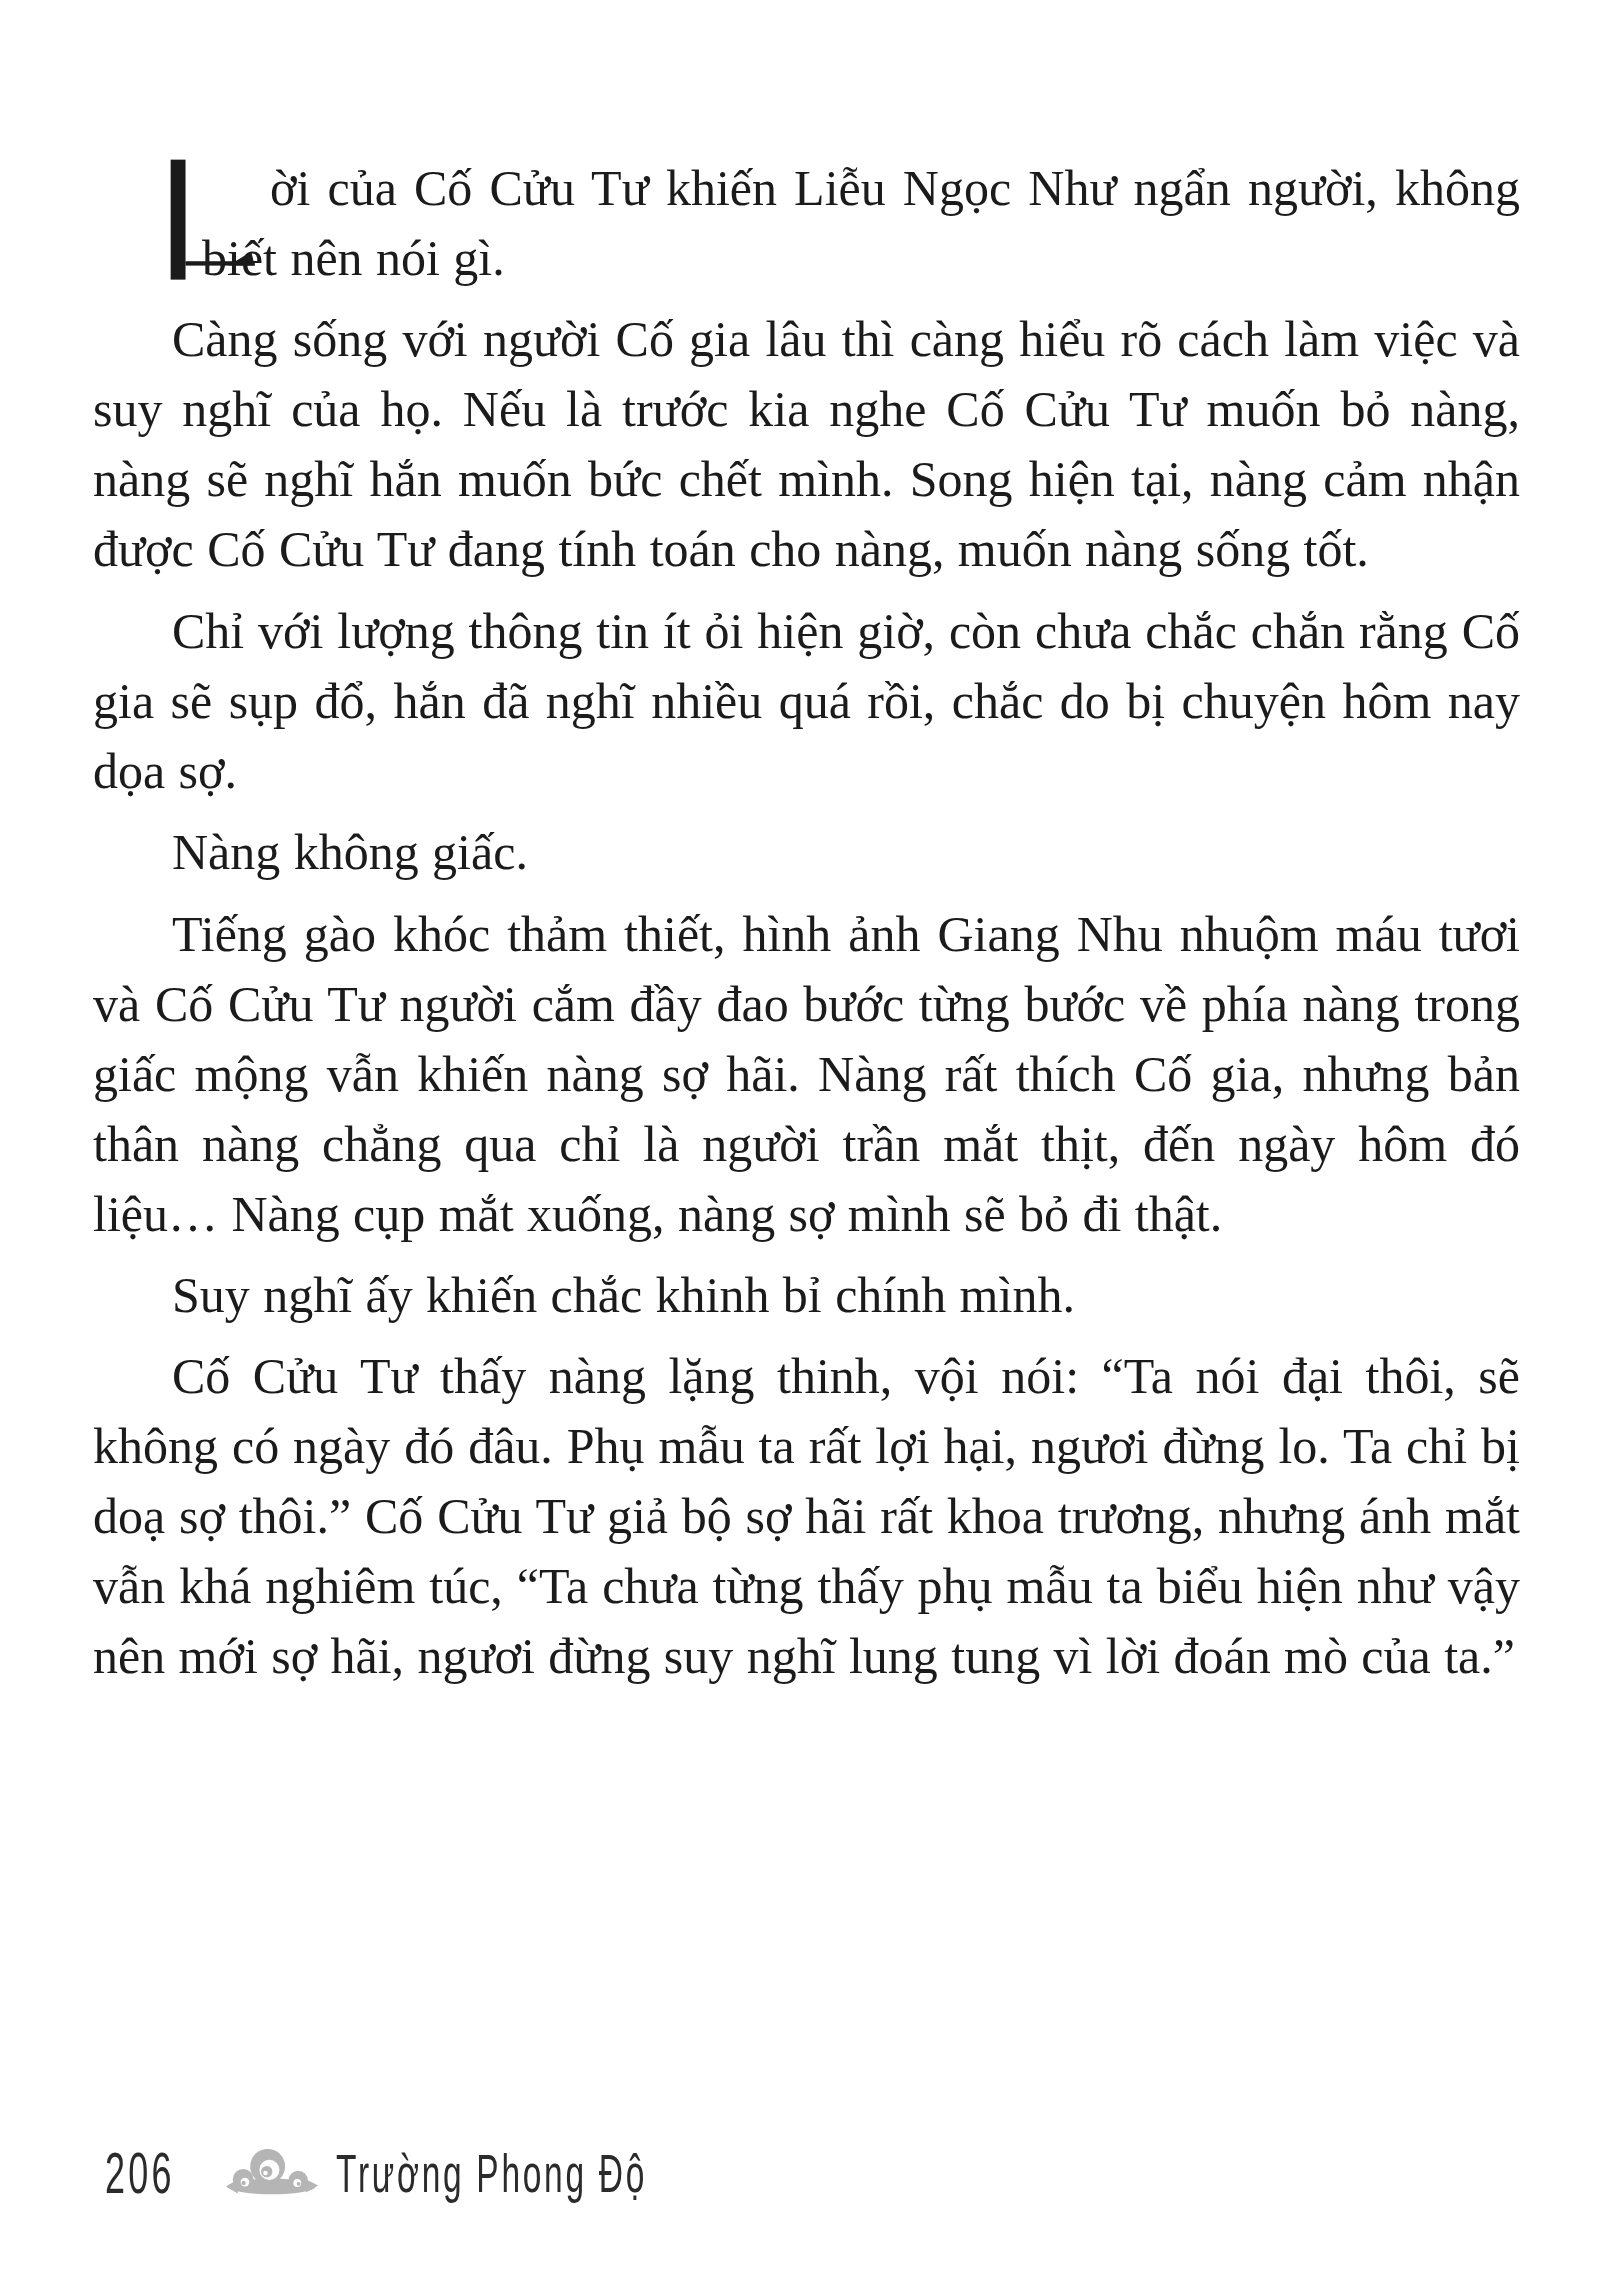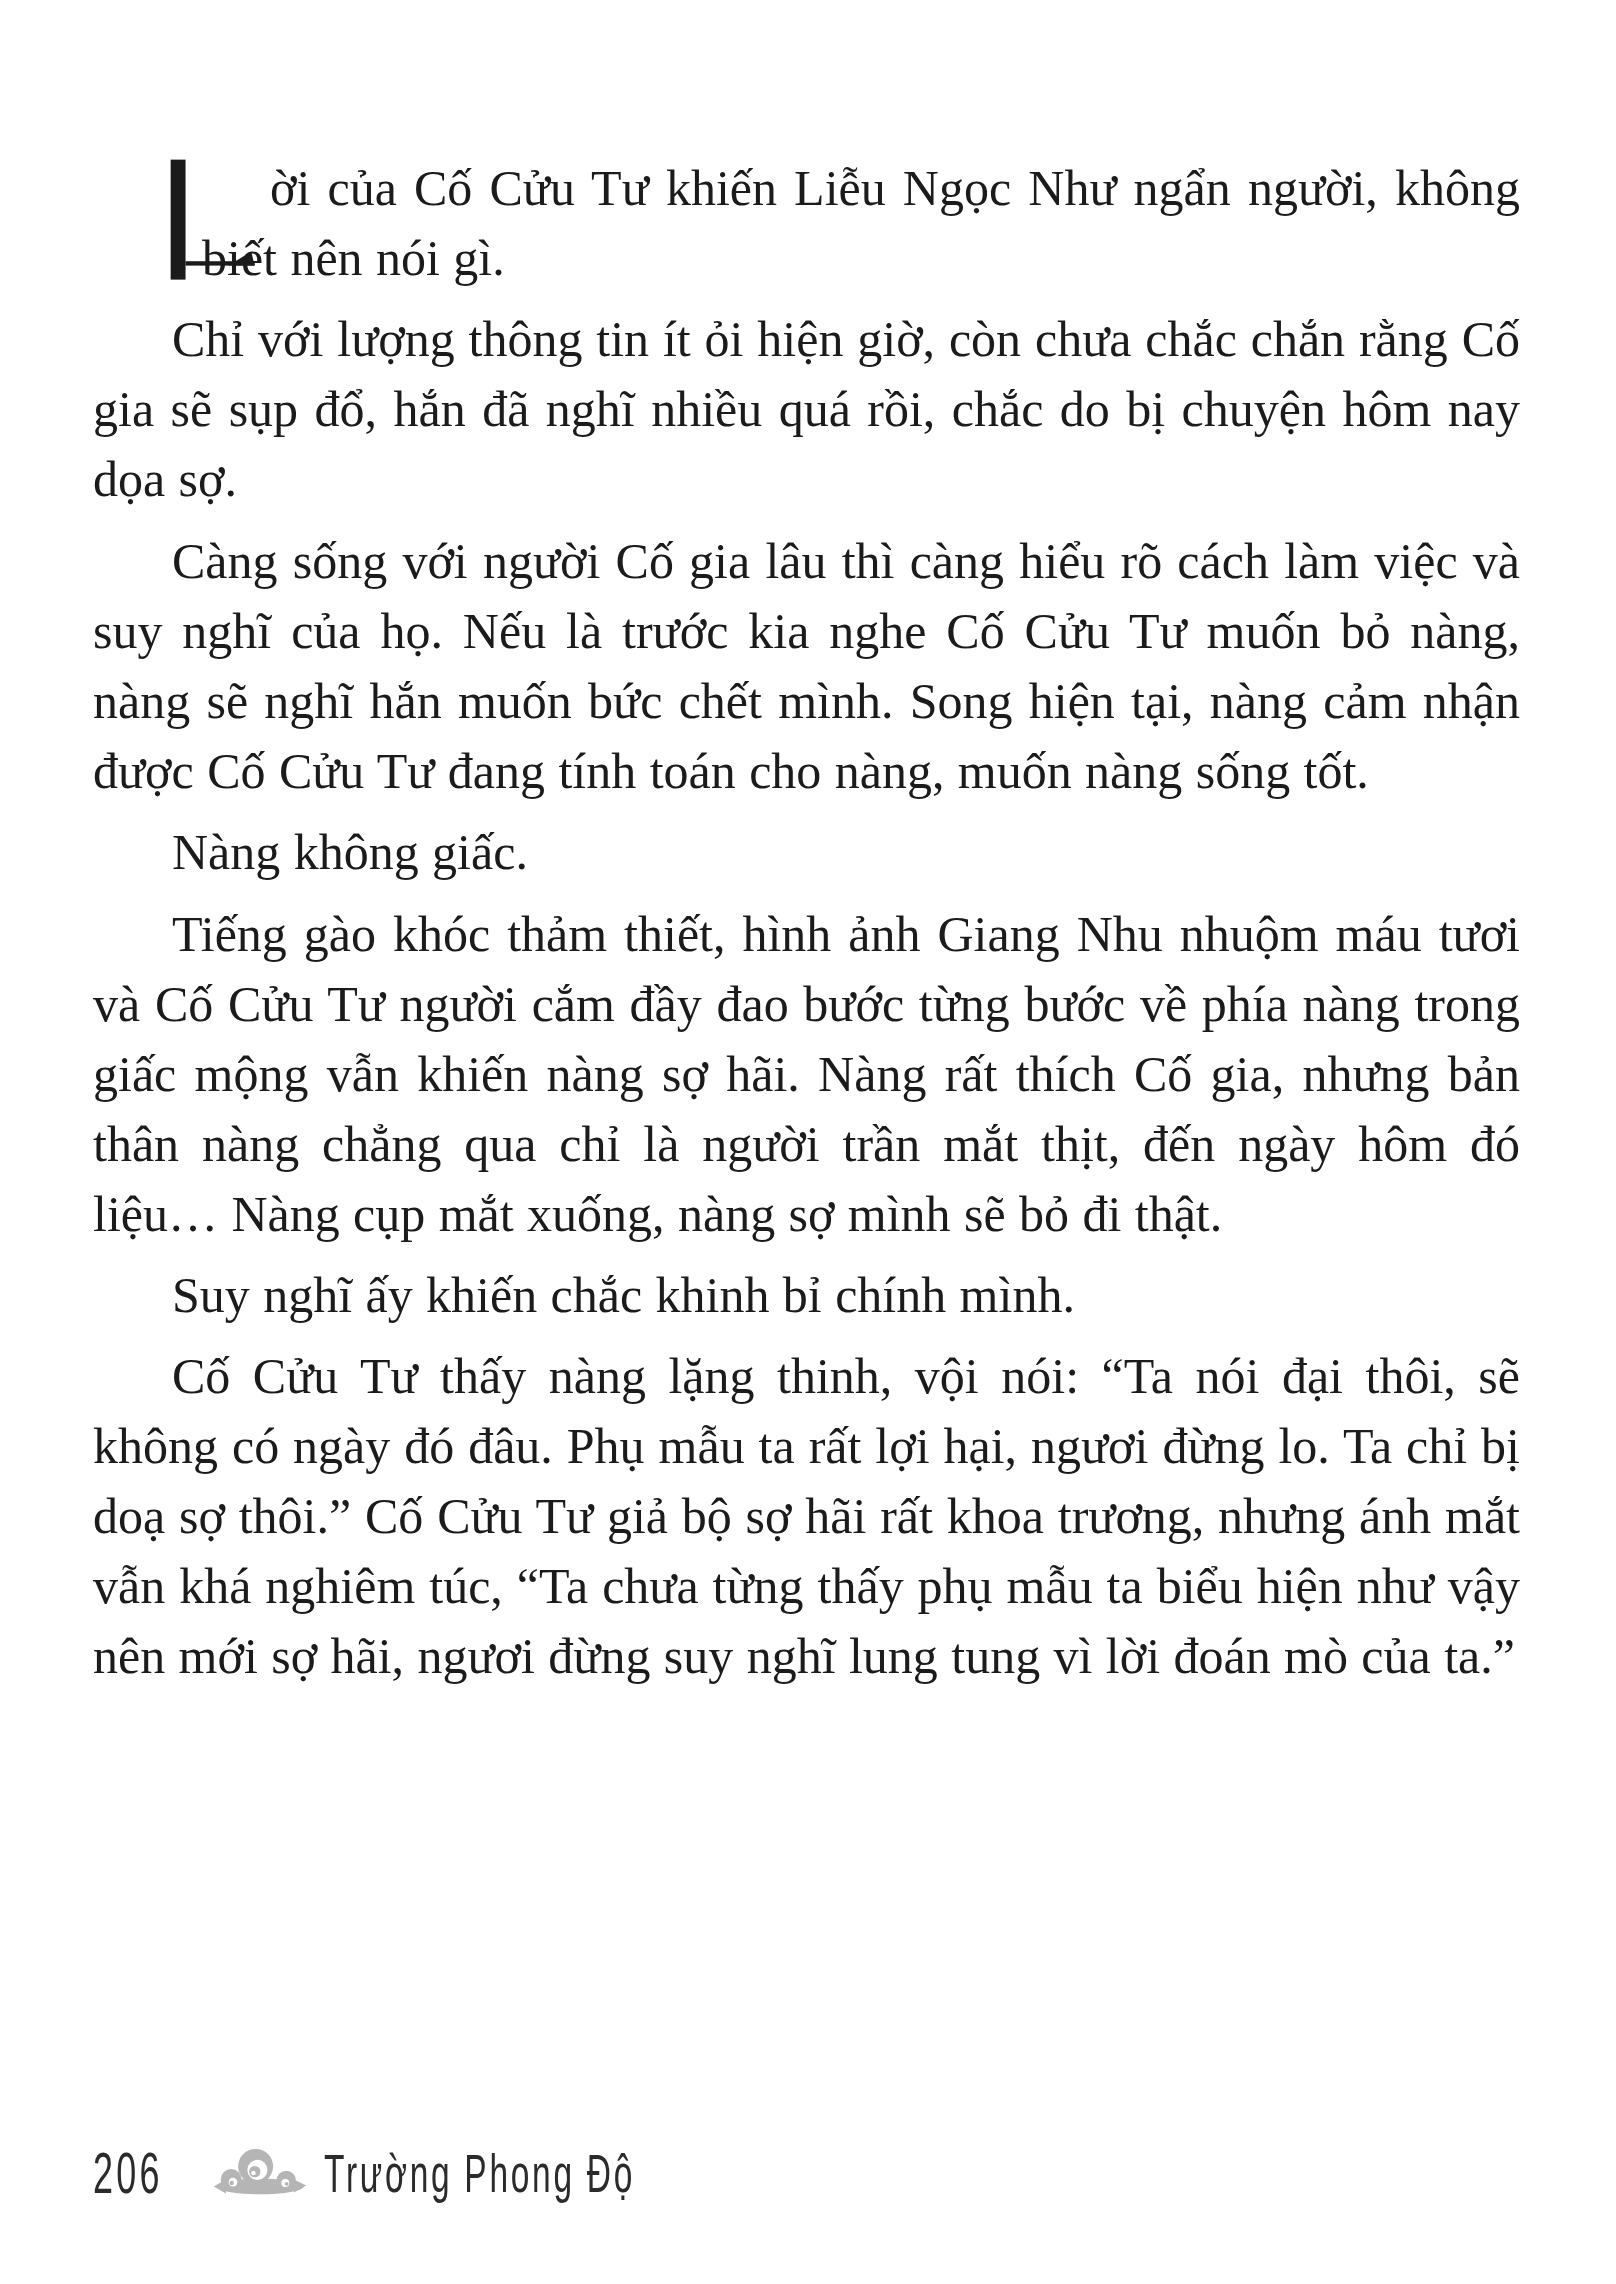--- a/index.html
+++ b/index.html
@@ -34,21 +34,21 @@
   }
   .dropcap{
     position:absolute;
     left:75px;
     top:4.4px;
     width:92px;
     height:127px;
   }
   .footer{
     position:absolute;
-    left:93px;
+    left:105px;
     top:2142px;
     height:61px;
     display:flex;
     align-items:center;
     justify-content:flex-end;
   }
   .page-num{
     font-family:"Liberation Sans", sans-serif;
     font-size:58px;
     color:#2b2b2b;
@@ -82,22 +82,22 @@
   <main class="content">
 
     <p class="body first">
       <svg class="dropcap" viewBox="0 0 105 145" aria-hidden="true">
         <rect x="3" y="3" width="17" height="137" fill="#1b1b1b"></rect>
         <rect x="20" y="119" width="79" height="5" fill="#1b1b1b"></rect>
         <polygon points="69,124 99,124 95,108" fill="#1b1b1b"></polygon>
       </svg><span>ời của Cố Cửu Tư khiến Liễu Ngọc Như ngẩn người, không biết nên nói gì.</span>
     </p>
 
+    <p class="body">Càng sống với người Cố gia lâu thì càng hiểu rõ cách làm việc và suy nghĩ của họ. Nếu là trước kia nghe Cố Cửu Tư muốn bỏ nàng, nàng sẽ nghĩ hắn muốn bức chết mình. Song hiện tại, nàng cảm nhận được Cố Cửu Tư đang tính toán cho nàng, muốn nàng sống tốt.</p>
     <p class="body">Chỉ với lượng thông tin ít ỏi hiện giờ, còn chưa chắc chắn rằng Cố gia sẽ sụp đổ, hắn đã nghĩ nhiều quá rồi, chắc do bị chuyện hôm nay dọa sợ.</p>
-    <p class="body">Càng sống với người Cố gia lâu thì càng hiểu rõ cách làm việc và suy nghĩ của họ. Nếu là trước kia nghe Cố Cửu Tư muốn bỏ nàng, nàng sẽ nghĩ hắn muốn bức chết mình. Song hiện tại, nàng cảm nhận được Cố Cửu Tư đang tính toán cho nàng, muốn nàng sống tốt.</p>
     <p class="body">Nàng không giấc.</p>
     <p class="body">Tiếng gào khóc thảm thiết, hình ảnh Giang Nhu nhuộm máu tươi và Cố Cửu Tư người cắm đầy đao bước từng bước về phía nàng trong giấc mộng vẫn khiến nàng sợ hãi. Nàng rất thích Cố gia, nhưng bản thân nàng chẳng qua chỉ là người trần mắt thịt, đến ngày hôm đó liệu… Nàng cụp mắt xuống, nàng sợ mình sẽ bỏ đi thật.</p>
     <p class="body">Suy nghĩ ấy khiến chắc khinh bỉ chính mình.</p>
     <p class="body">Cố Cửu Tư thấy nàng lặng thinh, vội nói: “Ta nói đại thôi, sẽ không có ngày đó đâu. Phụ mẫu ta rất lợi hại, ngươi đừng lo. Ta chỉ bị doạ sợ thôi.” Cố Cửu Tư giả bộ sợ hãi rất khoa trương, nhưng ánh mắt vẫn khá nghiêm túc, “Ta chưa từng thấy phụ mẫu ta biểu hiện như vậy nên mới sợ hãi, ngươi đừng suy nghĩ lung tung vì lời đoán mò của ta.”</p>
 
   </main>
 
   <footer class="footer">
     <span class="page-num">206</span>
 

